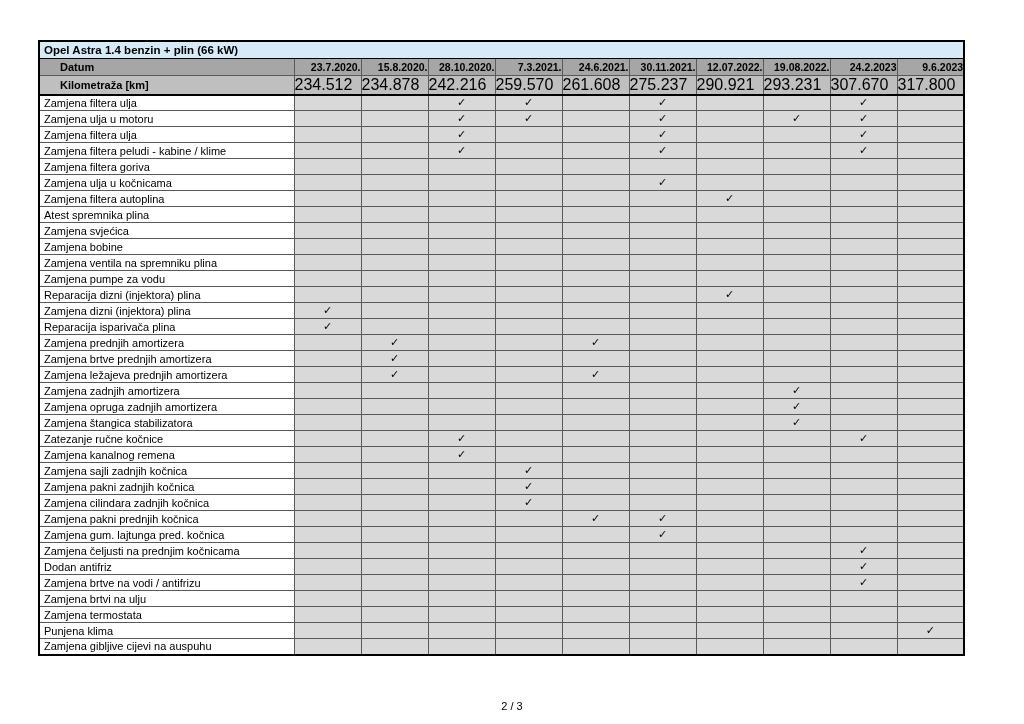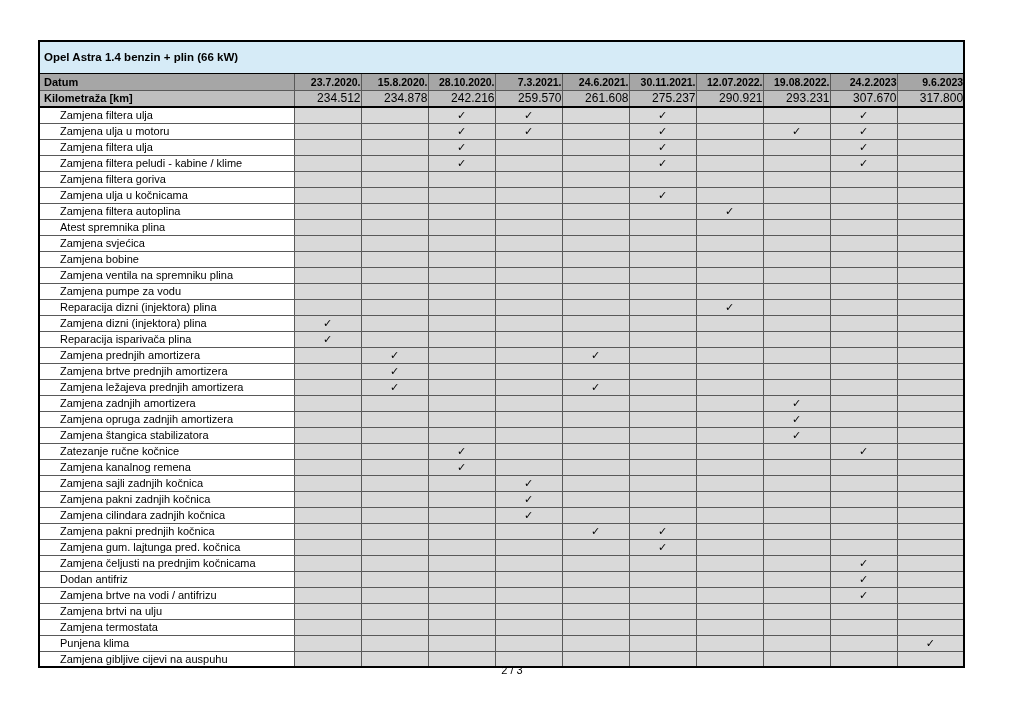--- a/index.html
+++ b/index.html
@@ -26,62 +26,62 @@
     box-sizing: border-box;
     overflow: hidden;
     white-space: nowrap;
     padding: 0;
     vertical-align: middle;
   }
   td.title-cell {
     background: var(--title-bg, #d6ebf7);
     font-weight: bold;
     font-size: 11.5px;
-    height: 32px;
+    height: 17px;
     padding: 0 4px;
     text-align: left;
     border-bottom: 1px solid #000;
   }
   tr.datum-row td {
     background: var(--header-bg, #a6a6a6);
     height: 17px;
     font-size: 10.5px;
     font-weight: bold;
     text-align: right;
   }
   tr.km-row td {
     background: var(--subheader-bg, #bfbfbf);
     height: 17px;
-    font-size: 12px;
-    text-align: right;
+    font-size: 16px;
+    text-align: left;
     border-bottom: 2px solid #000;
   }
   tr.datum-row td.hdr-label, tr.km-row td.hdr-label {
     text-align: left;
-    padding-left: 4px;
+    padding-left: 20px;
     font-size: 11px;
     font-weight: bold;
   }
   tbody.rows td {
     background: var(--cell-bg, #d9d9d9);
     height: 16px;
     font-size: 11px;
     text-align: center;
     font-family: "DejaVu Sans", sans-serif;
   }
   tbody.rows td.label {
     background: #ffffff;
     text-align: left;
-    padding-left: 20px;
+    padding-left: 4px;
     font-family: "Liberation Sans", sans-serif;
   }
   .page-number {
     position: absolute;
     left: 0;
-    top: 664px;
+    top: 700px;
     width: 100%;
     text-align: center;
     font-size: 11px;
   }
 </style>
 </head>
 <body>
 
 <div class="page">
   <table class="service-table">

